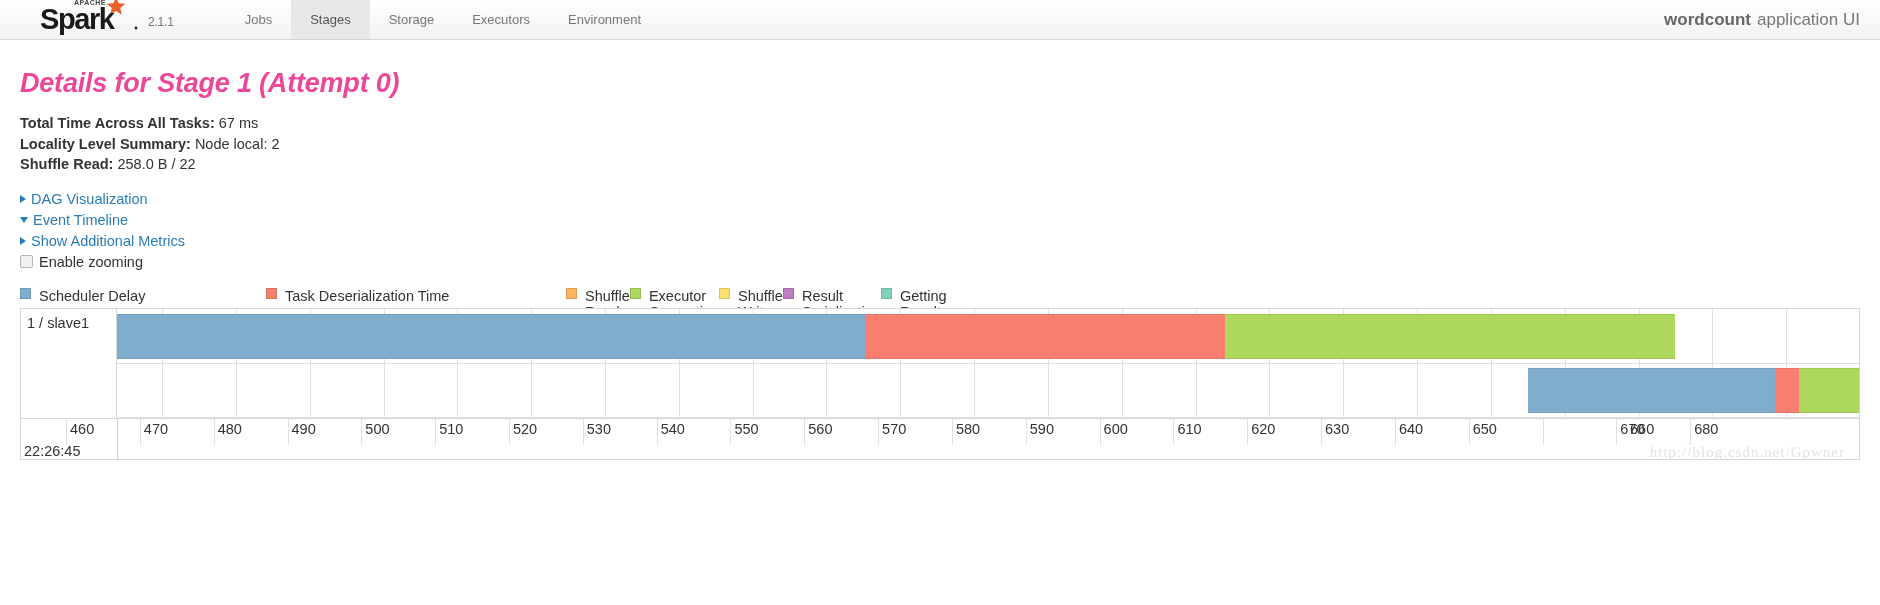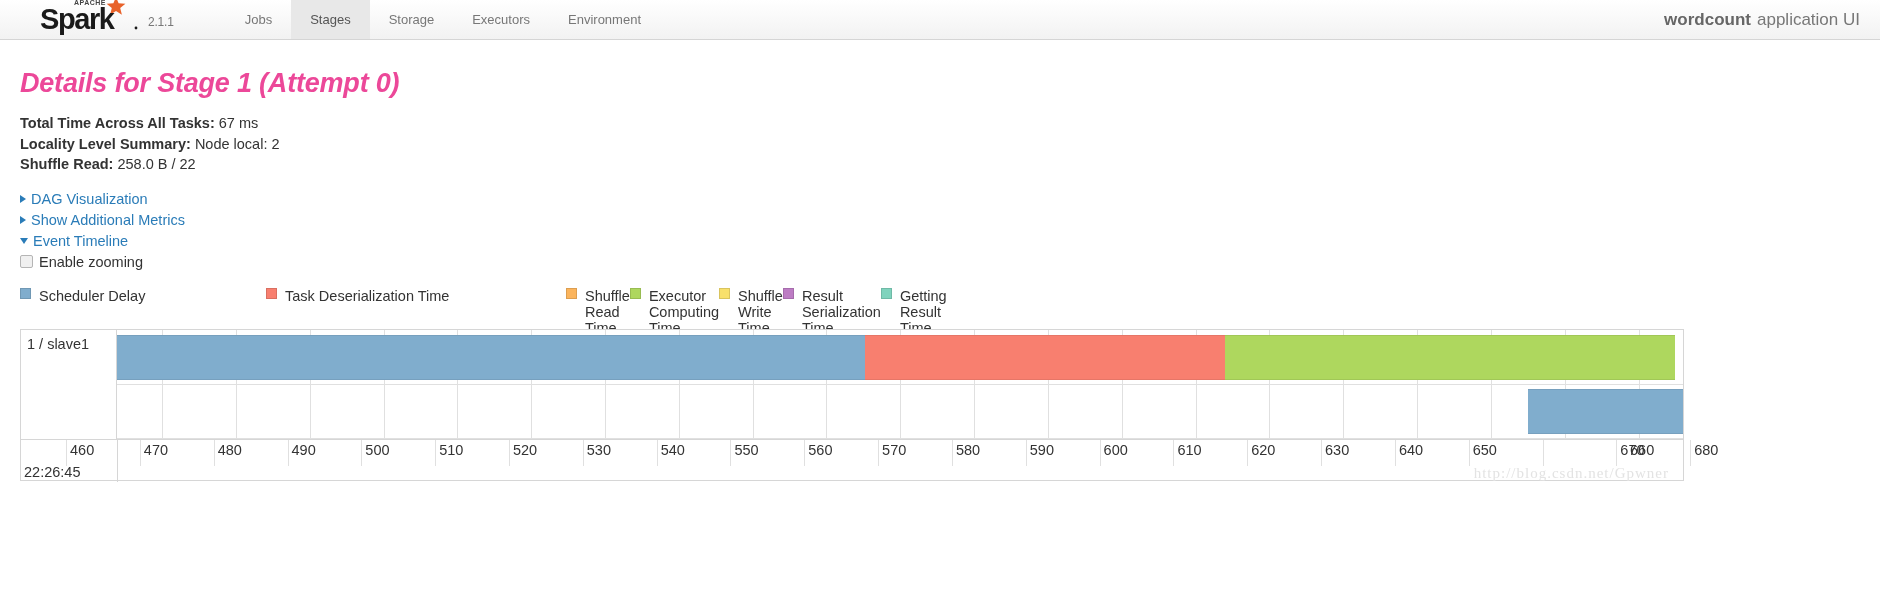--- a/index.html
+++ b/index.html
@@ -135,22 +135,22 @@
     width: 11px; height: 11px;
     border: 1px solid rgba(0,0,0,0.12);
     margin-right: 8px;
     flex: 0 0 auto;
   }
   .legend-label { color: #333; line-height: 16px; }
 
   
   #timeline {
     position: relative;
-    margin-top: 25px;
-    width: 1664px;
+    margin-top: 4px;
+    width: 1840px;
     height: 152px;
     border: 1px solid #d6d6d6;
     background: #ffffff;
   }
   #lane-label-col {
     position: absolute;
     left: 0; top: 0;
     width: 96px;
     height: 109px;
     border-right: 1px solid #d6d6d6;
@@ -286,27 +286,27 @@
   </ul>
 
   <div class="toggle-row">
     <a class="toggle-link" href="#">
       <span class="arrow right"></span><span>DAG Visualization</span>
     </a>
   </div>
 
   <div class="toggle-row">
     <a class="toggle-link" href="#">
-      <span class="arrow right"></span><span>Show Additional Metrics</span>
+      <span class="arrow down"></span><span>Event Timeline</span>
     </a>
   </div>
 
   <div class="toggle-row">
     <a class="toggle-link" href="#">
-      <span class="arrow down"></span><span>Event Timeline</span>
+      <span class="arrow right"></span><span>Show Additional Metrics</span>
     </a>
   </div>
 
   <div id="zoom-row">
     <span id="zoom-checkbox"></span>
     <span>Enable zooming</span>
   </div>
 
   <div id="legend">
     <div class="legend-item">

